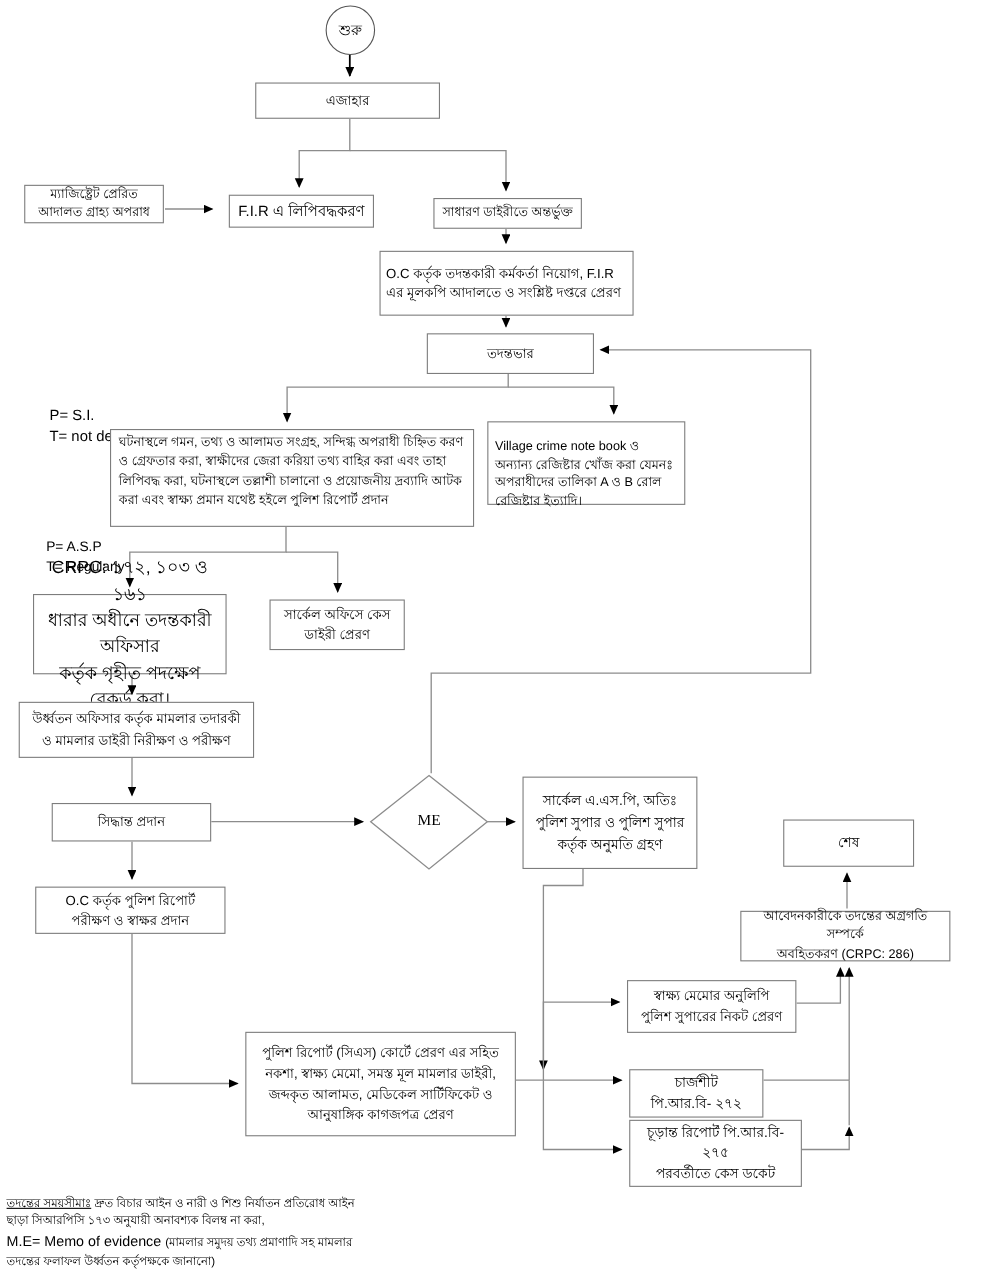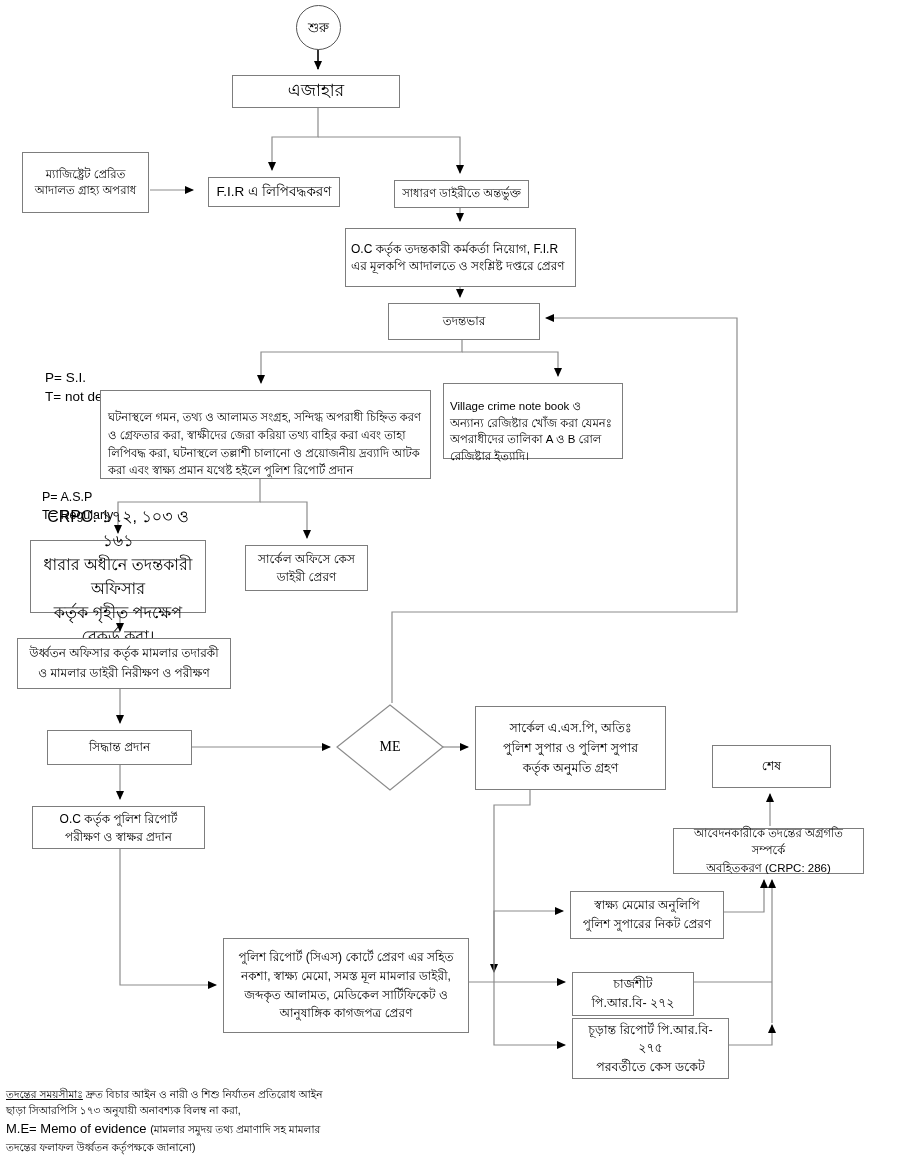--- a/index.html
+++ b/index.html
@@ -4,37 +4,37 @@
 <style>
   html,body{margin:0;padding:0;background:#ffffff;}
   body{font-family:"Liberation Sans","DejaVu Sans",sans-serif;color:#000;}
   .canvas{position:relative;width:900px;height:1164px;background:#fff;overflow:hidden;}
   svg.wires{position:absolute;left:0;top:0;z-index:1;}
   .node{position:absolute;z-index:2;border:1px solid #7d7d7d;background:#fff;
         display:flex;align-items:center;justify-content:center;text-align:center;
         white-space:pre-line;font-size:12px;line-height:1.35;padding:2px 5px;box-sizing:border-box;}
   .plain{border:none;background:transparent;z-index:2;}
   .n-start{left:296px;top:5px;width:45px;height:45px;border-radius:50%;border-color:#555;font-size:13px;}
-  .n-ejahar{left:232px;top:75px;width:168px;height:33px;font-size:17px;}
-  .n-magistrate{left:22px;top:152px;width:127px;height:61px;font-size:11.5px;}
+  .n-ejahar{left:232px;top:75px;width:168px;height:33px;font-size:12px;}
+  .n-magistrate{left:22px;top:168px;width:127px;height:35px;font-size:11.5px;}
   .n-fir{left:208px;top:177px;width:132px;height:30px;font-size:13.5px;}
   .n-gd{left:394px;top:180px;width:135px;height:28px;font-size:11.5px;}
   .n-oc{left:345px;top:228px;width:231px;height:59px;font-size:12px;text-align:left;justify-content:flex-start;}
   .n-charge{left:388px;top:303px;width:152px;height:37px;font-size:12px;}
   .note{position:absolute;z-index:2;font-size:13.5px;line-height:1.4;white-space:pre-line;text-align:left;}
   .note-1{left:45px;top:342px;width:180px;margin-top:27px;}
   .note-2{left:42px;top:489px;width:160px;font-size:12.5px;}
-  .n-investigation{left:100px;top:390px;width:331px;height:89px;font-size:11.5px;line-height:1.55;text-align:left;justify-content:flex-start;align-items:flex-start;padding:18px 7px;}
+  .n-investigation{left:100px;top:390px;width:331px;height:89px;font-size:11.5px;line-height:1.55;text-align:left;justify-content:flex-start;align-items:flex-start;padding:3px 7px;}
   .n-village{left:443px;top:383px;width:180px;height:76px;font-size:11.5px;line-height:1.45;text-align:left;justify-content:flex-start;align-items:flex-start;padding:14px 6px;}
   .n-crpc{left:30px;top:540px;width:176px;height:73px;font-size:16px;line-height:1.5;}
   .n-circle-office{left:245px;top:545px;width:123px;height:46px;font-size:12px;line-height:1.5;}
   .n-supervise{left:17px;top:638px;width:214px;height:51px;font-size:12px;line-height:1.6;}
   .n-decision{left:47px;top:730px;width:145px;height:35px;font-size:12px;}
   .n-me-label{left:337px;top:705px;width:106px;height:85px;font-size:14px;font-family:"Liberation Serif","DejaVu Serif",serif;}
-  .n-asp{left:475px;top:706px;width:191px;height:84px;font-size:12.5px;line-height:1.6;}
+  .n-asp{left:475px;top:706px;width:159px;height:84px;font-size:12.5px;line-height:1.6;}
   .n-end{left:712px;top:745px;width:119px;height:43px;font-size:12.5px;}
   .n-oc-report{left:32px;top:806px;width:173px;height:43px;font-size:12px;line-height:1.5;}
   .n-inform{left:673px;top:828px;width:191px;height:46px;font-size:11.5px;line-height:1.5;}
   .n-memo{left:570px;top:891px;width:154px;height:48px;font-size:12px;line-height:1.55;}
   .n-police-report{left:223px;top:938px;width:246px;height:95px;font-size:12px;line-height:1.55;}
   .n-chargesheet{left:572px;top:972px;width:122px;height:44px;font-size:12.5px;line-height:1.5;}
   .n-final{left:572px;top:1018px;width:157px;height:61px;font-size:12.5px;line-height:1.45;}
   .footnote{position:absolute;left:6px;top:1086px;width:445px;z-index:2;font-size:10.5px;line-height:1.55;text-align:left;}
   .fn-u{text-decoration:underline;}
   .fn-latin{font-size:13px;}

